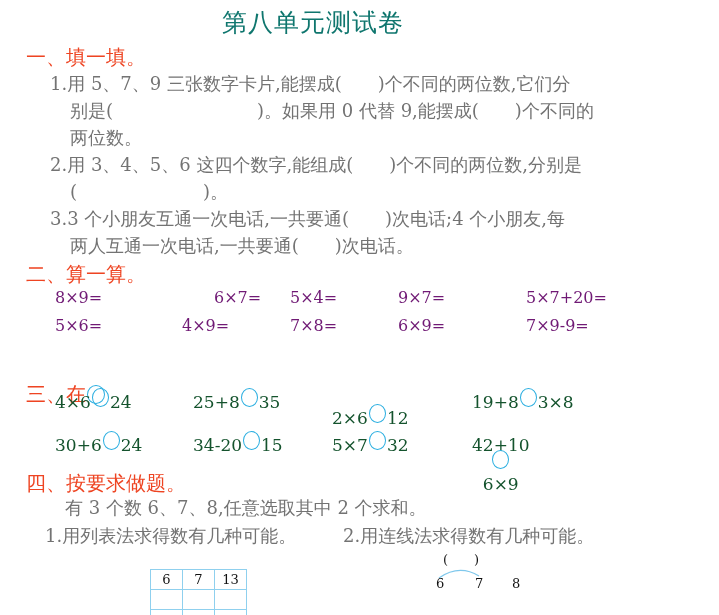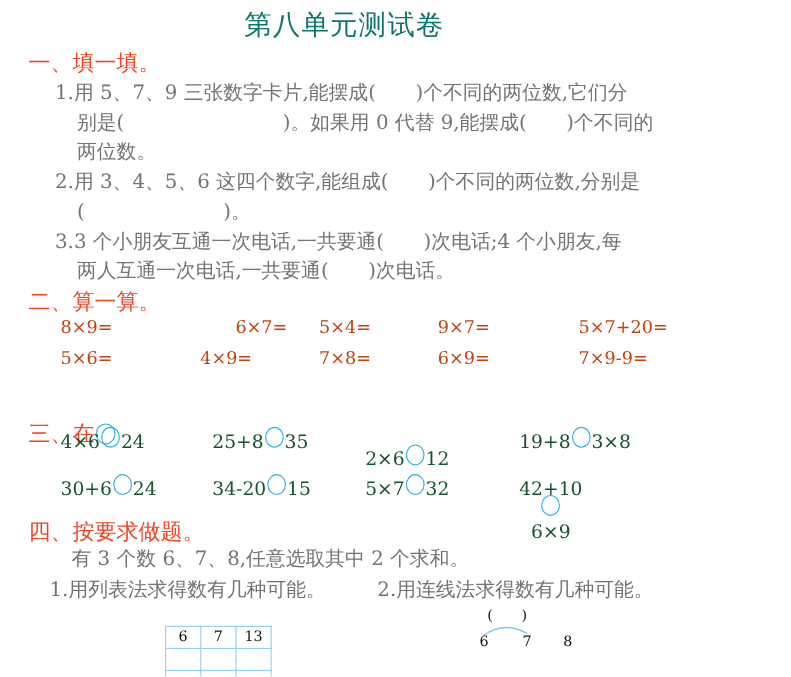--- a/index.html
+++ b/index.html
@@ -5,21 +5,21 @@
     html, body { margin: 0; padding: 0; background: #ffffff; }
     body {
       width: 719px; height: 615px; position: relative; overflow: hidden;
       font-family: "DejaVu Serif", "Liberation Serif", serif;
       color: #111111;
     }
     .abs { position: absolute; white-space: nowrap; }
     .title { left: 222px; top: 6px; font-size: 25px; font-family: "DejaVu Sans", "Liberation Sans", sans-serif; color: #0f766e; letter-spacing: 1px; }
     .sec { font-size: 20px; color: #ee4422; left: 26px; }
     .line { font-size: 18px; color: #737373; }
-    .calc { font-size: 16px; color: #c2410c; }
+    .calc { font-size: 16px; color: #701a75; }
     .cmp { font-size: 17px; color: #14532d; display: flex; align-items: center; }
     .circle {
       display: inline-block; width: 17px; height: 19px; border: 1.5px solid #2aaee0;
       border-radius: 50%; box-sizing: border-box; margin: 0 1px; position: relative; top: -5px;
     }
     .circle-inline { top: -2px; width: 18px; height: 19px; }
     table.grid { position: absolute; left: 150px; top: 569px; border-collapse: collapse; }
     table.grid td {
       border: 1.5px solid #8fd0ee; width: 31px; height: 19px; text-align: center;
       font-size: 13px; padding: 0; color: #111;

